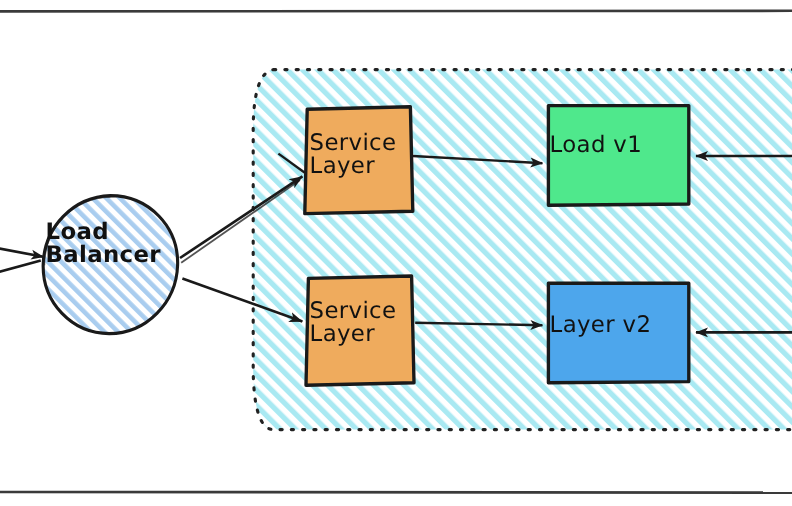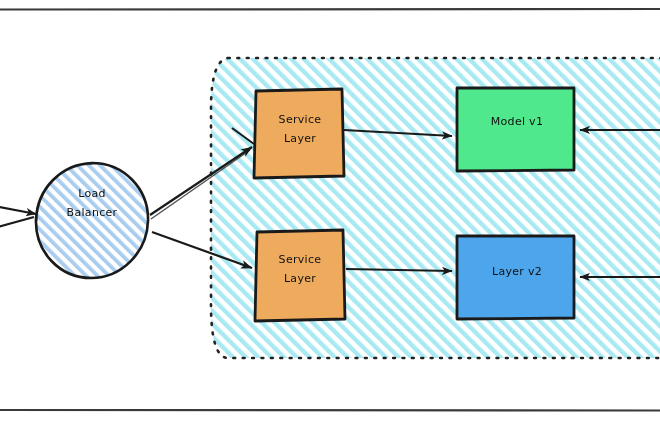--- a/index.html
+++ b/index.html
@@ -19,32 +19,33 @@
     position: absolute;
     left: 0; top: 0;
     width: 660px;
     height: 422px;
   }
 
   .label {
     position: absolute;
     color: #111111;
     font-family: "DejaVu Sans", sans-serif;
-    font-size: 11px;
+    font-size: 19px;
     line-height: 19px;
-    text-align: center;
+    text-align: left;
     white-space: pre-line;
     pointer-events: none;
     letter-spacing: 0.3px;
   }
 
   #lb-label {
     left: 38px;
     top: 184px;
     width: 108px;
+    font-weight: bold;
   }
 
   #svc1-label {
     left: 258px;
     top: 110px;
     width: 84px;
   }
 
   #svc2-label {
     left: 258px;
@@ -155,15 +156,15 @@
 
 <div class="label" id="lb-label">Load
 Balancer</div>
 
 <div class="label" id="svc1-label">Service
 Layer</div>
 
 <div class="label" id="svc2-label">Service
 Layer</div>
 
-<div class="label" id="m1-label">Model v1</div>
+<div class="label" id="m1-label">Load v1</div>
 
 <div class="label" id="m2-label">Layer v2</div>
 
 </body></html>

